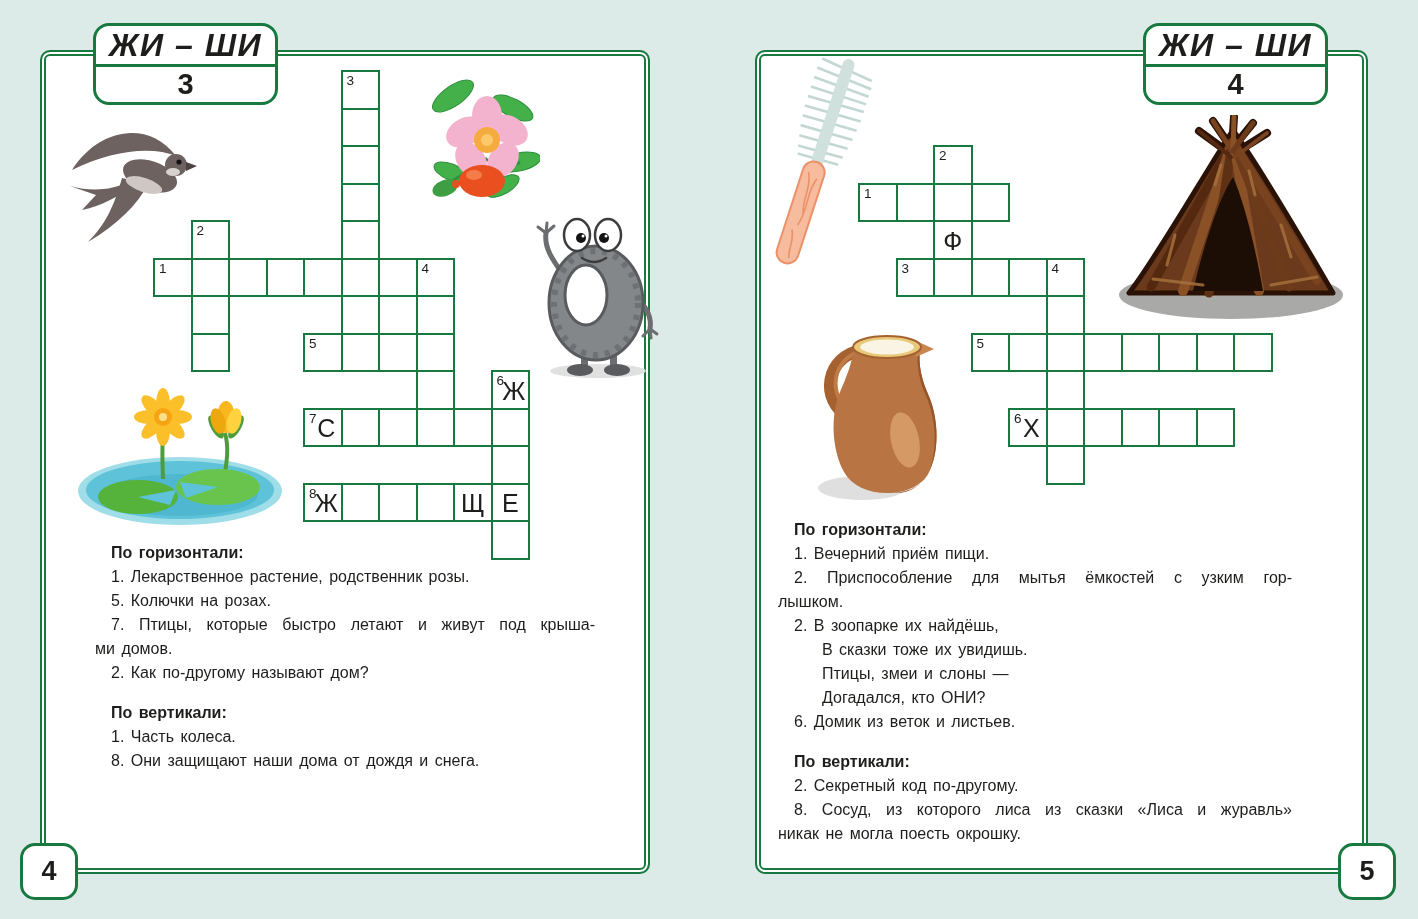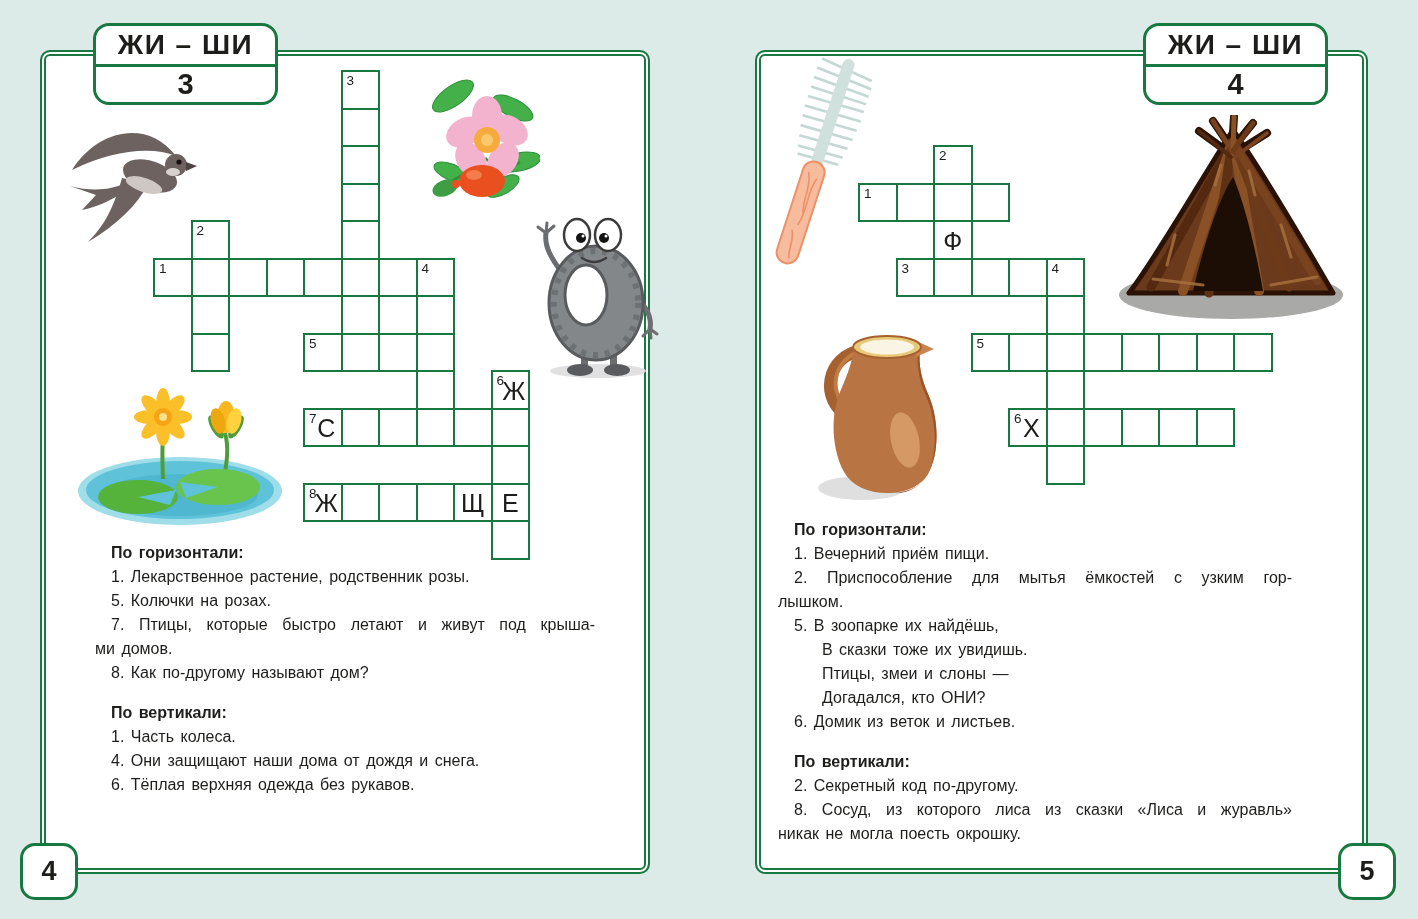--- a/index.html
+++ b/index.html
@@ -11,21 +11,21 @@
          border:2px solid var(--green); border-radius:10px;
          box-shadow: inset 0 0 0 2px #fff, inset 0 0 0 4px var(--green); }
   #page-left{ left:40px; width:610px; }
   #page-right{ left:755px; width:613px; }
 
   .badge{ position:absolute; background:#fff; border:3px solid var(--green); z-index:6;
           display:flex; align-items:center; justify-content:center; }
   .header-badge{ flex-direction:column; border-radius:16px; top:23px; width:185px; height:82px; padding:0; overflow:hidden; }
   #header-left{ left:93px; } #header-right{ left:1143px; }
   .header-title{ flex:1.1; display:flex; align-items:center; justify-content:center;
-                 font-weight:700; font-size:28px; letter-spacing:1.5px; width:100%; }
+                 font-weight:700; font-size:32px; letter-spacing:1.5px; width:100%;font-style:italic; }
   .header-num{ flex:1; display:flex; align-items:center; justify-content:center;
                font-weight:700; font-size:29px; border-top:3px solid var(--green); width:100%; }
   .page-num{ border-radius:15px; width:58px; height:57px; top:843px; font-weight:700; font-size:27px; }
   #pagenum-left{ left:20px; } #pagenum-right{ left:1338px; }
 
   .grid{ position:absolute; z-index:3; }
   .cell{ position:absolute; border:2px solid var(--green); background:#fff; }
   .cell .num{ position:absolute; top:1px; left:4px; font-size:13.5px; line-height:16px; }
   .cell .letter{ position:absolute; left:0; right:0; top:3px; bottom:0; display:flex;
                  align-items:center; justify-content:center; font-size:25px; }
@@ -362,46 +362,43 @@
         <span class="line k-f">1. Лекарственное растение, родственник розы.</span>
       </p>
       <p class="clue">
         <span class="line k-f">5. Колючки на розах.</span>
       </p>
       <p class="clue">
         <span class="line k-fj">7. Птицы, которые быстро летают и живут под крыша-</span>
         <span class="line k-c">ми домов.</span>
       </p>
       <p class="clue">
-        <span class="line k-f">8. Как по-другому называют дом?</span>
+        <span class="line k-f">2. Как по-другому называют дом?</span>
       </p>
     </div>
   <div class="clues" id="clues-ld">
       <div class="clue-title">По вертикали:</div>
       <p class="clue">
         <span class="line k-f">1. Часть колеса.</span>
       </p>
       <p class="clue">
-        <span class="line k-f">4. Они защищают наши дома от дождя и снега.</span>
-      </p>
-      <p class="clue">
-        <span class="line k-f">6. Тёплая верхняя одежда без рукавов.</span>
+        <span class="line k-f">8. Они защищают наши дома от дождя и снега.</span>
       </p>
     </div>
   <div class="clues" id="clues-ra">
       <div class="clue-title">По горизонтали:</div>
       <p class="clue">
         <span class="line k-f">1. Вечерний приём пищи.</span>
       </p>
       <p class="clue">
         <span class="line k-fj">2. Приспособление для мытья ёмкостей с узким гор-</span>
         <span class="line k-c">лышком.</span>
       </p>
       <p class="clue">
-        <span class="line k-f">5. В зоопарке их найдёшь,</span>
+        <span class="line k-f">2. В зоопарке их найдёшь,</span>
         <span class="line k-v">В сказки тоже их увидишь.</span>
         <span class="line k-v">Птицы, змеи и слоны —</span>
         <span class="line k-v">Догадался, кто ОНИ?</span>
       </p>
       <p class="clue">
         <span class="line k-f">6. Домик из веток и листьев.</span>
       </p>
     </div>
   <div class="clues" id="clues-rd">
       <div class="clue-title">По вертикали:</div>

